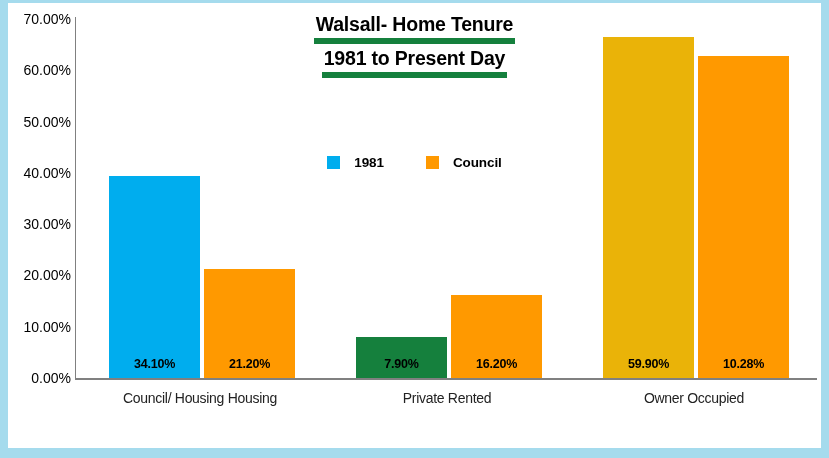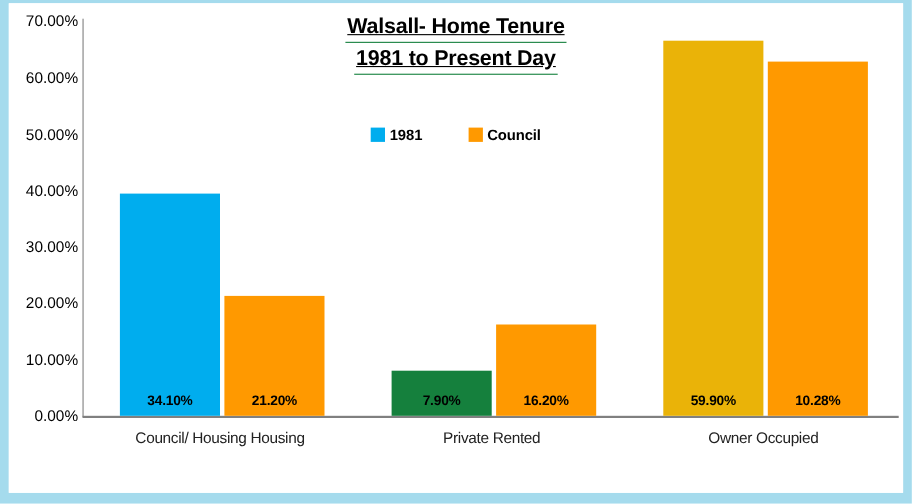--- a/index.html
+++ b/index.html
@@ -42,41 +42,41 @@
     text-align: center;
     color: #000000;
     font-weight: bold;
     font-size: 19.5px;
     line-height: 25px;
     letter-spacing: -0.2px;
     pointer-events: none;
   }
   #chart-title .tline {
     display: inline-block;
-    border-bottom: 1px solid #15803d;
+    border-bottom: 6px solid #15803d;
     padding: 0 2px 1px 2px;
-    text-decoration: underline;
   }
   #chart-title .tline.second { margin-top: 2px; }
 
   
   #legend {
     position: absolute;
     top: 112px;
     left: 0;
     right: 0;
     display: flex;
     justify-content: center;
     gap: 42px;
     pointer-events: none;
   }
   .legend-entry {
     display: flex;
     align-items: center;
-    gap: 4px;
+    gap: 14px;
+    margin-top: 40px;
   }
   .legend-swatch {
     width: 13px;
     height: 13px;
     display: inline-block;
   }
   .legend-label {
     font-size: 13.5px;
     font-weight: bold;
     color: #000000;

